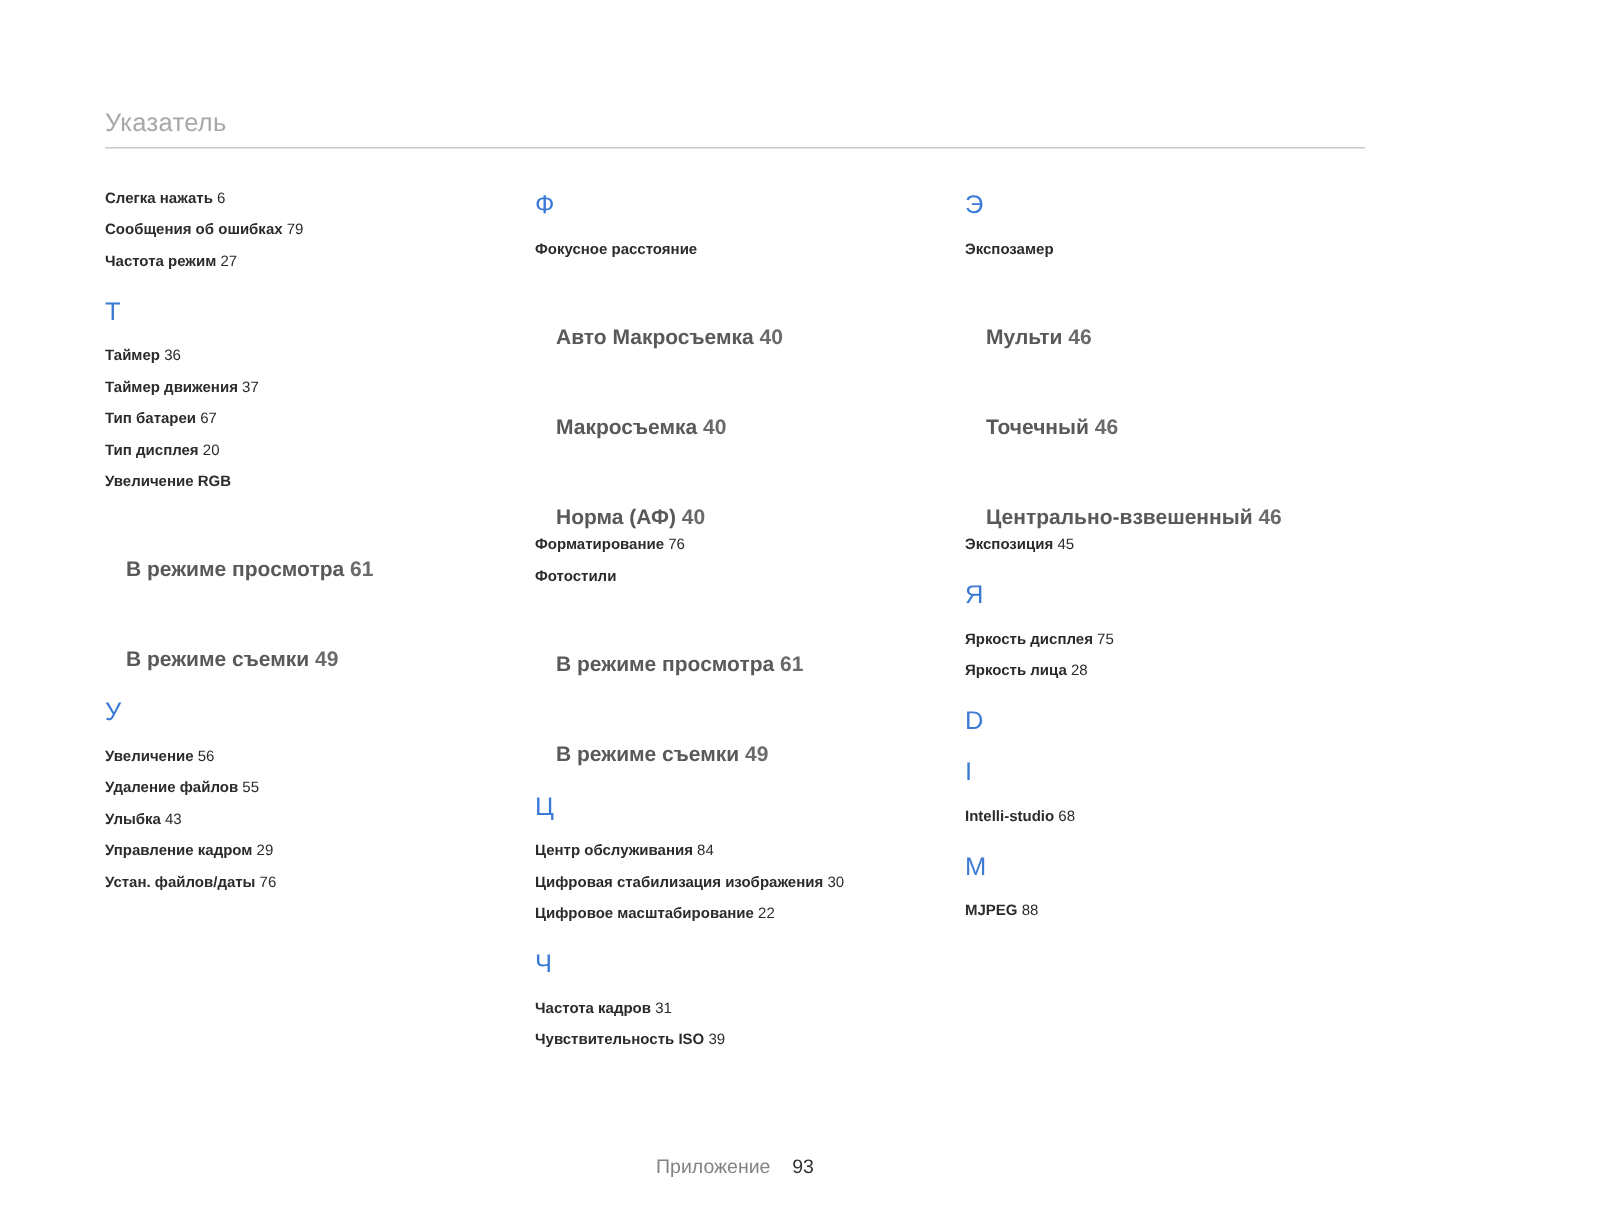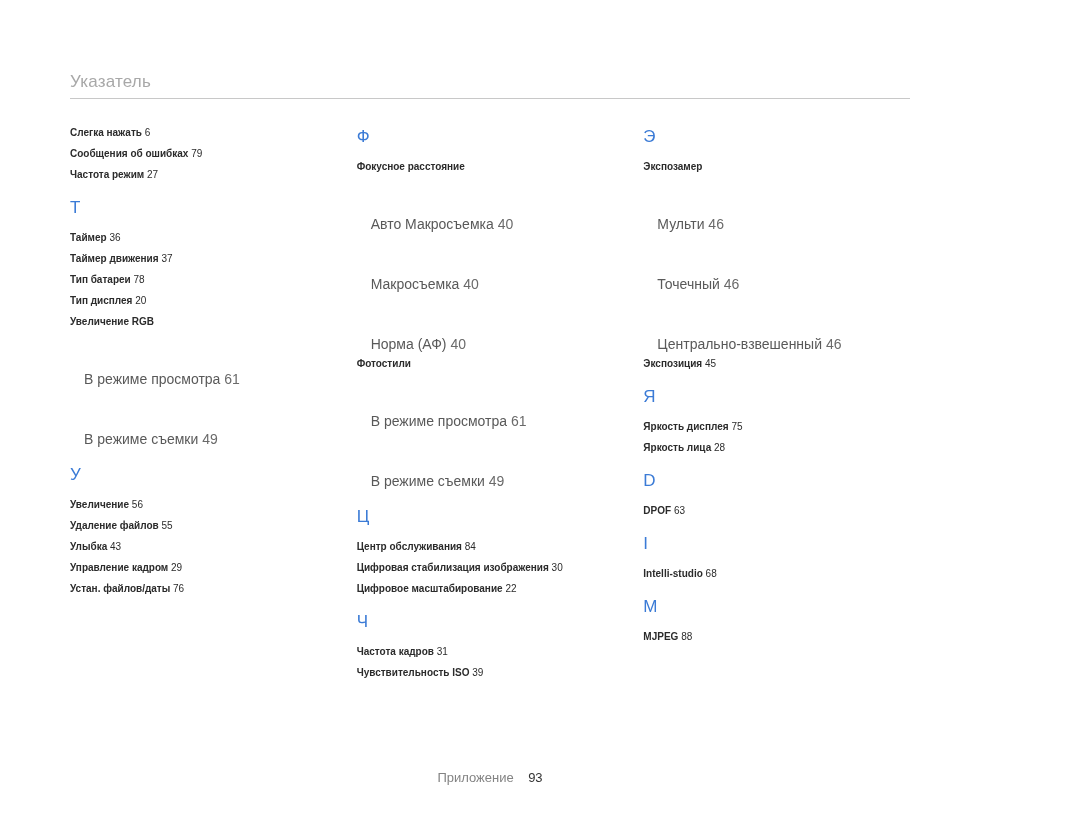--- a/index.html
+++ b/index.html
@@ -45,21 +45,21 @@
   .topic {
     font-weight: 700;
     font-size: 10px;
     color: #2b2b2b;
     margin-bottom: 10px;
   }
   .topic .pg {
     font-weight: 400;
   }
   .sub {
-    font-weight: 400;
+    font-weight: 700;
     font-size: 14px;
     color: #595959;
     margin-left: 14px;
     margin-bottom: 6px;
     margin-top: 44px;
   }
   .sub .pg {
     color: #6a6a6a;
   }
   .block { margin-bottom: 18px; }
@@ -83,21 +83,21 @@
     <div class="col">
         <div class="block">
           <div class="topic"><span>Слегка нажать</span><span>  </span><span class="pg">6</span></div>
           <div class="topic"><span>Сообщения об ошибках</span><span>  </span><span class="pg">79</span></div>
           <div class="topic"><span>Частота режим</span><span>  </span><span class="pg">27</span></div>
         </div>
         <div class="letter">Т</div>
         <div class="block">
           <div class="topic"><span>Таймер</span><span>  </span><span class="pg">36</span></div>
           <div class="topic"><span>Таймер движения</span><span>  </span><span class="pg">37</span></div>
-          <div class="topic"><span>Тип батареи</span><span>  </span><span class="pg">78</span></div>
+          <div class="topic"><span>Тип батареи</span><span>  </span><span class="pg">67</span></div>
           <div class="topic"><span>Тип дисплея</span><span>  </span><span class="pg">20</span></div>
           <div class="topic"><span>Увеличение RGB</span></div>
           <div class="sub"><span>В режиме просмотра</span><span>  </span><span class="pg">61</span></div>
           <div class="sub"><span>В режиме съемки</span><span>  </span><span class="pg">49</span></div>
         </div>
         <div class="letter">У</div>
         <div class="block">
           <div class="topic"><span>Увеличение</span><span>  </span><span class="pg">56</span></div>
           <div class="topic"><span>Удаление файлов</span><span>  </span><span class="pg">55</span></div>
           <div class="topic"><span>Улыбка</span><span>  </span><span class="pg">43</span></div>
@@ -105,20 +105,21 @@
           <div class="topic"><span>Устан. файлов/даты</span><span>  </span><span class="pg">76</span></div>
         </div>
       </div>
     <div class="col">
         <div class="letter first">Ф</div>
         <div class="block">
           <div class="topic"><span>Фокусное расстояние</span></div>
           <div class="sub"><span>Авто Макросъемка</span><span>  </span><span class="pg">40</span></div>
           <div class="sub"><span>Макросъемка</span><span>  </span><span class="pg">40</span></div>
           <div class="sub"><span>Норма (АФ)</span><span>  </span><span class="pg">40</span></div>
+          <div class="topic"><span>Форматирование</span><span>  </span><span class="pg">76</span></div>
           <div class="topic"><span>Фотостили</span></div>
           <div class="sub"><span>В режиме просмотра</span><span>  </span><span class="pg">61</span></div>
           <div class="sub"><span>В режиме съемки</span><span>  </span><span class="pg">49</span></div>
         </div>
         <div class="letter">Ц</div>
         <div class="block">
           <div class="topic"><span>Центр обслуживания</span><span>  </span><span class="pg">84</span></div>
           <div class="topic"><span>Цифровая стабилизация изображения</span><span>  </span><span class="pg">30</span></div>
           <div class="topic"><span>Цифровое масштабирование</span><span>  </span><span class="pg">22</span></div>
         </div>
@@ -136,23 +137,20 @@
           <div class="sub"><span>Точечный</span><span>  </span><span class="pg">46</span></div>
           <div class="sub"><span>Центрально-взвешенный</span><span>  </span><span class="pg">46</span></div>
           <div class="topic"><span>Экспозиция</span><span>  </span><span class="pg">45</span></div>
         </div>
         <div class="letter">Я</div>
         <div class="block">
           <div class="topic"><span>Яркость дисплея</span><span>  </span><span class="pg">75</span></div>
           <div class="topic"><span>Яркость лица</span><span>  </span><span class="pg">28</span></div>
         </div>
         <div class="letter">D</div>
-        <div class="block">
-          <div class="topic"><span>DPOF</span><span>  </span><span class="pg">63</span></div>
-        </div>
         <div class="letter">I</div>
         <div class="block">
           <div class="topic"><span>Intelli-studio</span><span>  </span><span class="pg">68</span></div>
         </div>
         <div class="letter">M</div>
         <div class="block">
           <div class="topic"><span>MJPEG</span><span>  </span><span class="pg">88</span></div>
         </div>
       </div>
   </div>

